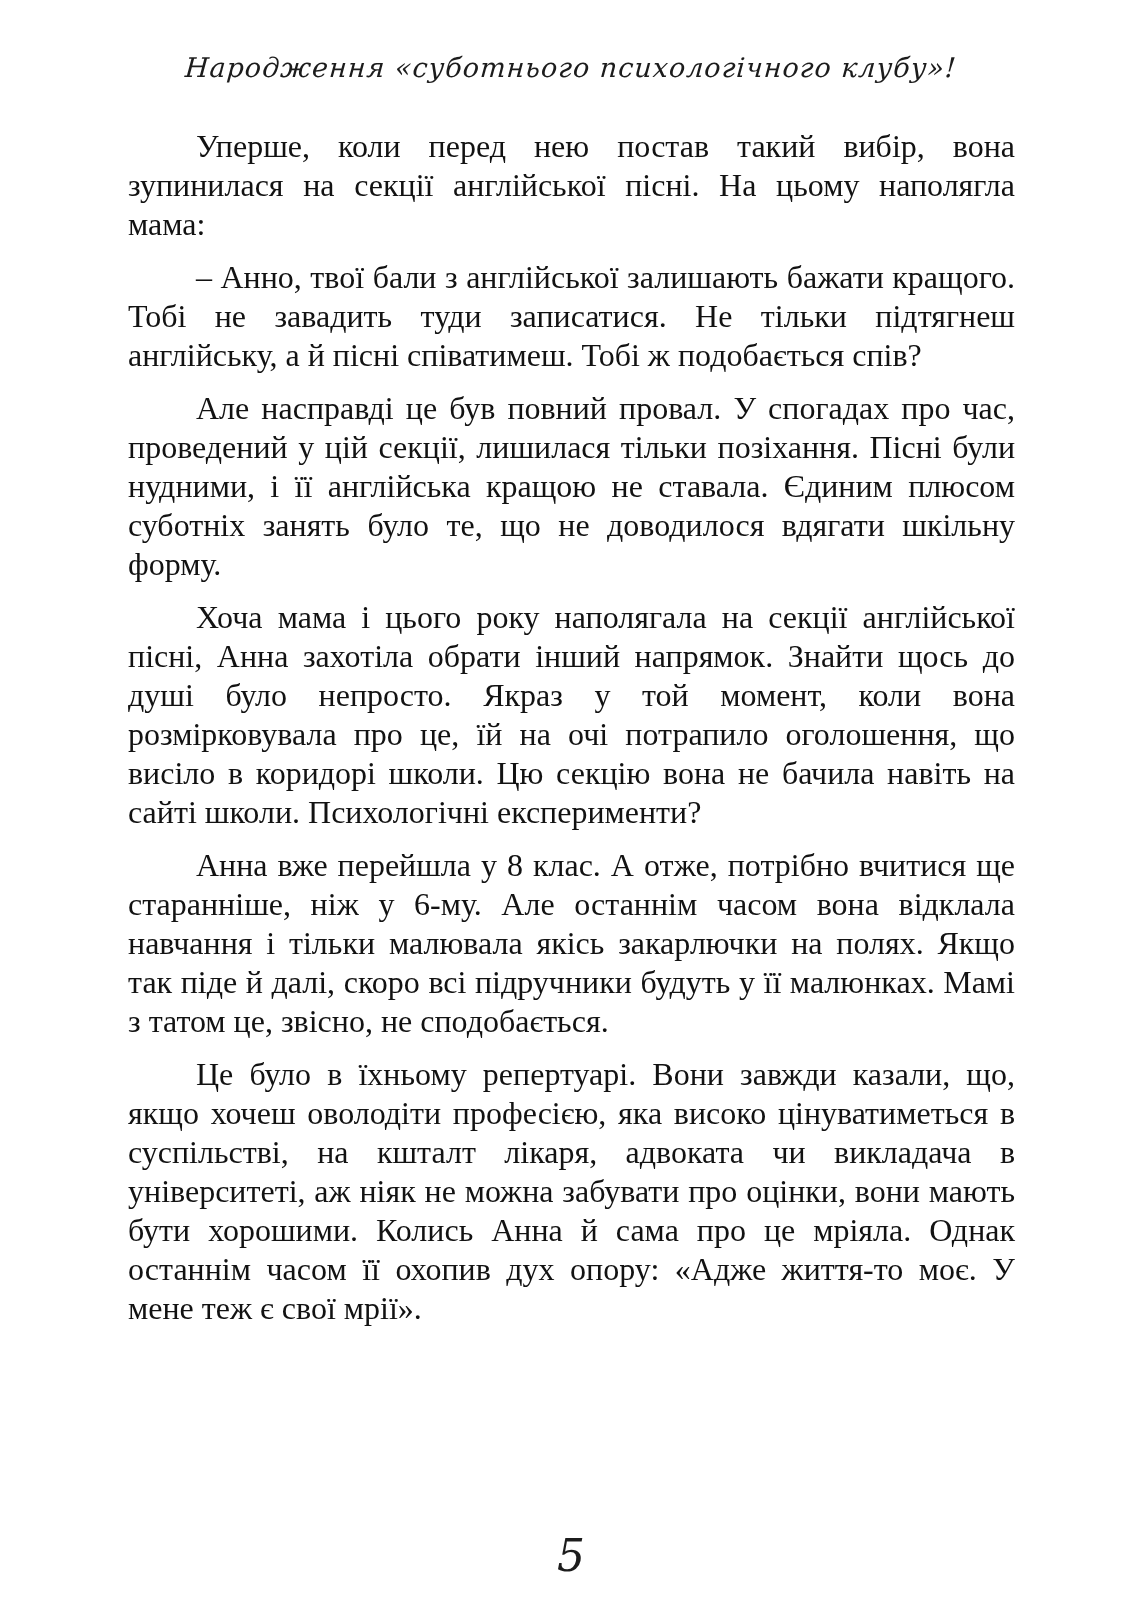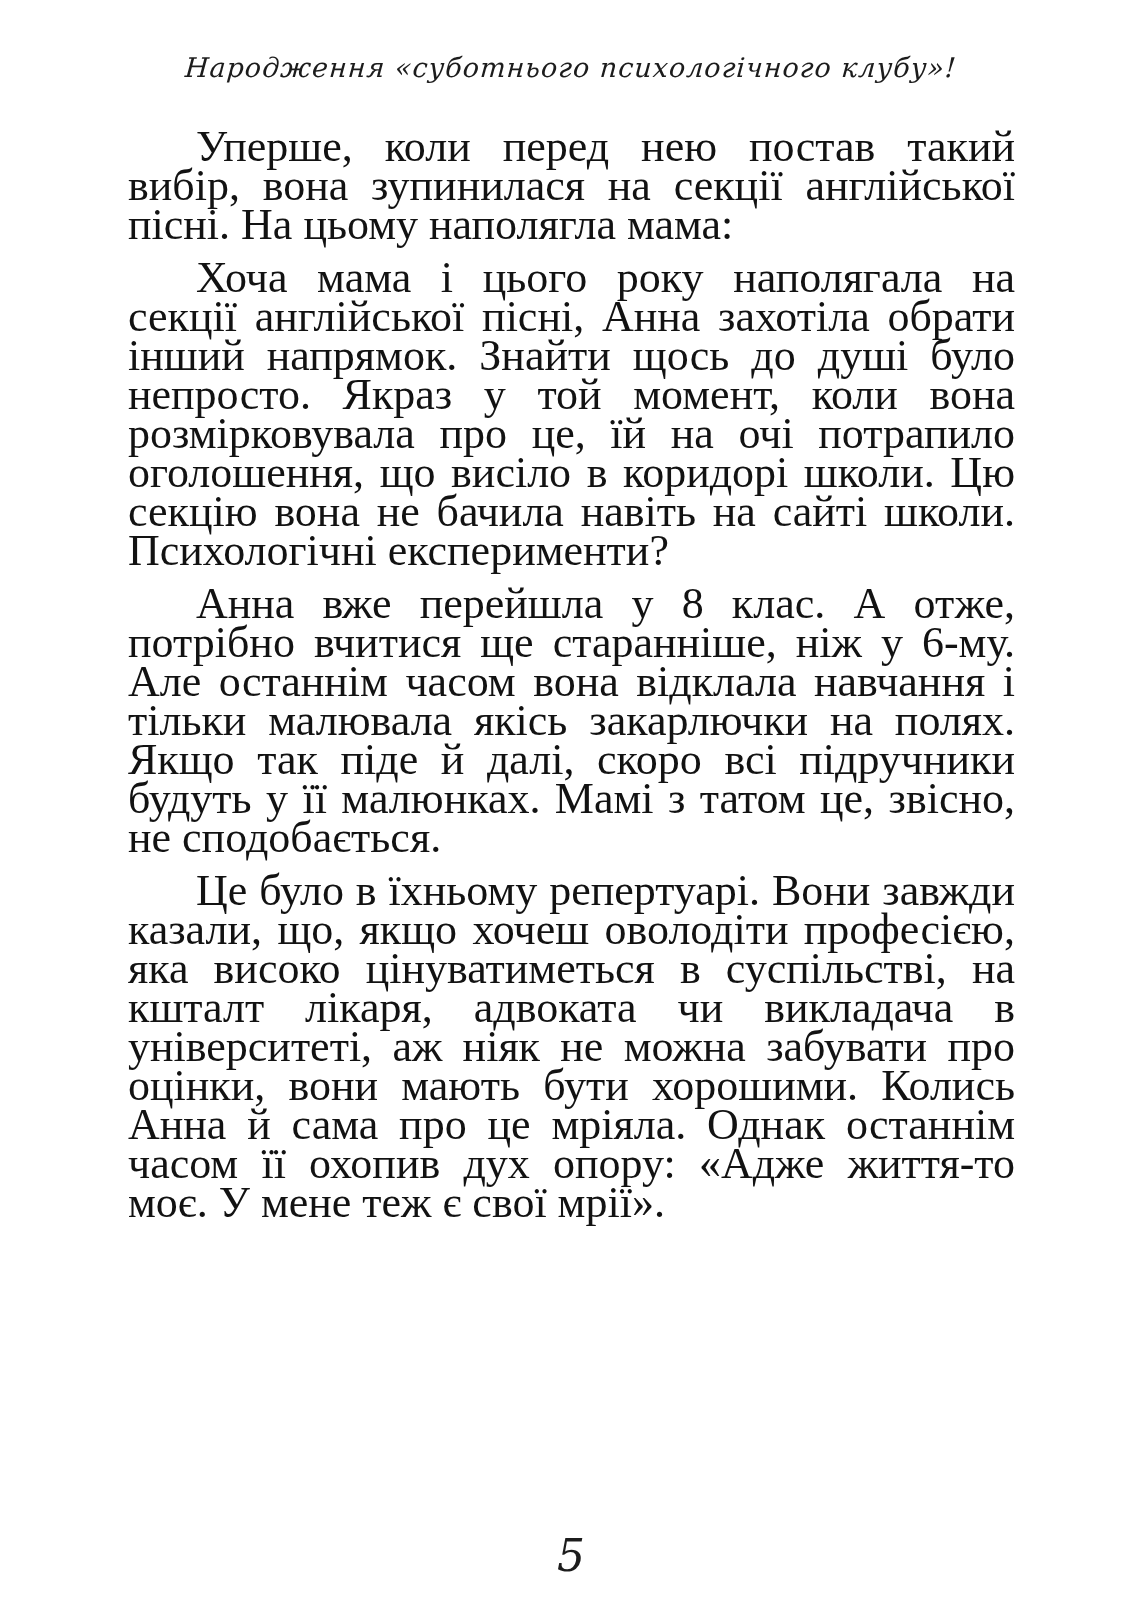--- a/index.html
+++ b/index.html
@@ -29,21 +29,21 @@
     letter-spacing: 1px;
     color: #1c1c1c;
     transform: skewX(-4deg);
   }
 
   .body-text {
     margin: 44px 127px 0 128px; 
   }
 
   .body-text p {
-    font-size: 44px;
+    font-size: 32px;
     line-height: 39px;
     text-align: justify;
     text-indent: 68px;
     margin-bottom: 14px;
     color: #121212;
   }
 
   .page-number {
     position: absolute;
     top: 1478px;
@@ -58,20 +58,22 @@
 </style>
 </head>
 <body>
 
 <div class="page">
 
   <div class="running-header">Народження «суботнього психологічного клубу»!</div>
 
   <div class="body-text">
     <p>Уперше, коли перед нею постав такий вибір, вона зупинилася на секції англійської пісні. На цьому наполягла мама:</p>
+    <p>– Анно, твої бали з англійської залишають бажати кращого. Тобі не завадить туди записатися. Не тільки підтягнеш англійську, а й пісні співатимеш. Тобі ж подобається спів?</p>
+    <p>Але насправді це був повний провал. У спогадах про час, проведений у цій секції, лишилася тільки позіхання. Пісні були нудними, і її англійська кращою не ставала. Єдиним плюсом суботніх занять було те, що не доводилося вдягати шкільну форму.</p>
     <p>Хоча мама і цього року наполягала на секції англійської пісні, Анна захотіла обрати інший напрямок. Знайти щось до душі було непросто. Якраз у той момент, коли вона розмірковувала про це, їй на очі потрапило оголошення, що висіло в коридорі школи. Цю секцію вона не бачила навіть на сайті школи. Психологічні експерименти?</p>
     <p>Анна вже перейшла у 8 клас. А отже, потрібно вчитися ще старанніше, ніж у 6-му. Але останнім часом вона відклала навчання і тільки малювала якісь закарлючки на полях. Якщо так піде й далі, скоро всі підручники будуть у її малюнках. Мамі з татом це, звісно, не сподобається.</p>
     <p>Це було в їхньому репертуарі. Вони завжди казали, що, якщо хочеш оволодіти професією, яка високо цінуватиметься в суспільстві, на кшталт лікаря, адвоката чи викладача в університеті, аж ніяк не можна забувати про оцінки, вони мають бути хорошими. Колись Анна й сама про це мріяла. Однак останнім часом її охопив дух опору: «Адже життя-то моє. У мене теж є свої мрії».</p>
   </div>
 
   <div class="page-number">5</div>
 
 </div>
 
 </body></html>

